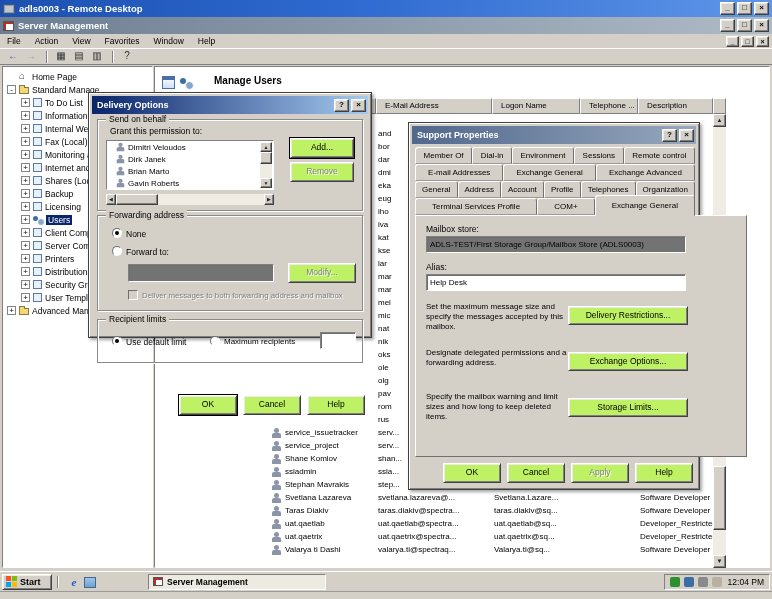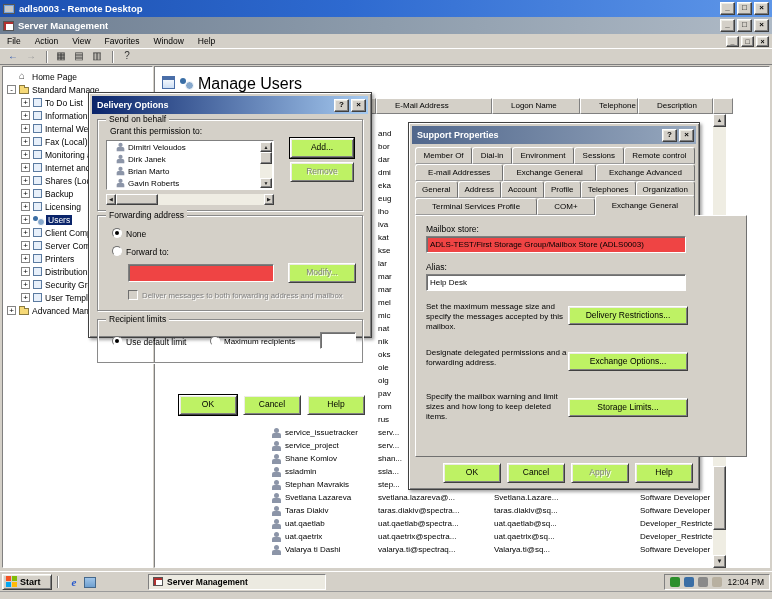--- a/index.html
+++ b/index.html
@@ -56,23 +56,23 @@
   .ico-users::after{content:"";position:absolute;left:4px;top:3px;width:6px;height:6px;border-radius:50%;background:#86A8CC;border:1px solid #fff}
 
   
   .taskpad{left:154px;top:66px;width:616px;height:502px;background:#fff;
     border:1px solid;border-color:#808080 #fff #fff #808080}
   .pgicon1{left:162px;top:76px;width:13px;height:13px;background:linear-gradient(#fff,#CFE0F5);
     border:1px solid #4A6EA8;box-shadow:inset 0 3px 0 #4A6EA8}
   .pgicon2{left:179px;top:76px;width:13px;height:13px}
   .pgicon2::before{content:"";position:absolute;left:1px;top:2px;width:6px;height:6px;border-radius:50%;background:#3A6EA5}
   .pgicon2::after{content:"";position:absolute;left:6px;top:5px;width:7px;height:7px;border-radius:50%;background:#86A8CC;border:1px solid #fff}
-  .pgtitle{left:198px;top:75px;font-size:16px;font-weight:normal}
+  .pgtitle{left:214px;top:75px;font-size:10px;font-weight:bold}
   .hdrcell{top:98px;height:16px;background:#D4D0C8;border:1px solid;border-color:#fff #808080 #808080 #fff;
-    font-size:8px;line-height:14px;padding-left:18px;overflow:hidden;white-space:nowrap}
+    font-size:8px;line-height:14px;padding-left:8px;overflow:hidden;white-space:nowrap}
   #rows{left:268px;top:127px;width:445px}
   .lrow{height:13px;display:flex;align-items:center;font-size:8px;white-space:nowrap}
   .lrow.sel{background:#D7D3CB}
   .cell{overflow:hidden;white-space:nowrap;flex:none;height:13px;line-height:13px}
   .c-name{width:108px;display:flex;align-items:center;padding-left:2px}
   .c-email{width:116px;padding-left:2px}
   .c-logon{width:88px;padding-left:2px}
   .c-tel{width:58px;padding-left:2px}
   .c-desc{width:75px;padding-left:2px}
   .lrow .user-ico{display:none}
@@ -99,21 +99,21 @@
   .grp{border:1px solid #8A8A8A;box-shadow:inset 1px 1px 0 #fff,1px 1px 0 #fff}
   .grp-label{position:absolute;top:-6px;left:8px;background:#D4D0C8;padding:0 3px;font-size:8.5px}
   .btn{background:#bef264;border:1px solid;border-color:#fff #404040 #404040 #fff;
     box-shadow:inset 1px 1px 0 #ECEBE4,inset -1px -1px 0 #808080;font-size:8.5px;text-align:center;
     line-height:17px;overflow:hidden;white-space:nowrap}
   .btn.default{outline:1px solid #000}
   .btn.dis{color:#808080;text-shadow:1px 1px 0 #fff}
   .edit{background:#fff;border:1px solid;border-color:#808080 #fff #fff #808080;
     box-shadow:inset 1px 1px 0 #6E6E6E;font-size:8px;line-height:15px;padding:0 3px;
     overflow:hidden;white-space:nowrap}
-  .edit.dis{background:#ef4444}
+  .edit.dis{background:#737373}
   .radio{width:10px;height:10px;border-radius:50%;background:#fff;border:1px solid;
     border-color:#6E6E6E #fff #fff #6E6E6E}
   .radio.on::after{content:"";position:absolute;left:2px;top:2px;width:4px;height:4px;border-radius:50%;background:#000}
   .check{width:10px;height:10px;background:#D4D0C8;border:1px solid;border-color:#6E6E6E #fff #fff #6E6E6E}
   .lbl{font-size:8.5px;line-height:10px;white-space:nowrap}
   .dis-t{color:#808080;text-shadow:1px 1px 0 #fff}
   .dtext{font-size:8px;line-height:10px}
   .dlist{background:#fff;border:1px solid;border-color:#808080 #fff #fff #808080;overflow:hidden}
   .ditem{height:12px;display:flex;align-items:center;padding-left:8px;font-size:8px;white-space:nowrap}
   .ditem .user-ico{transform:scale(.85);margin:0 3px 0 1px}

